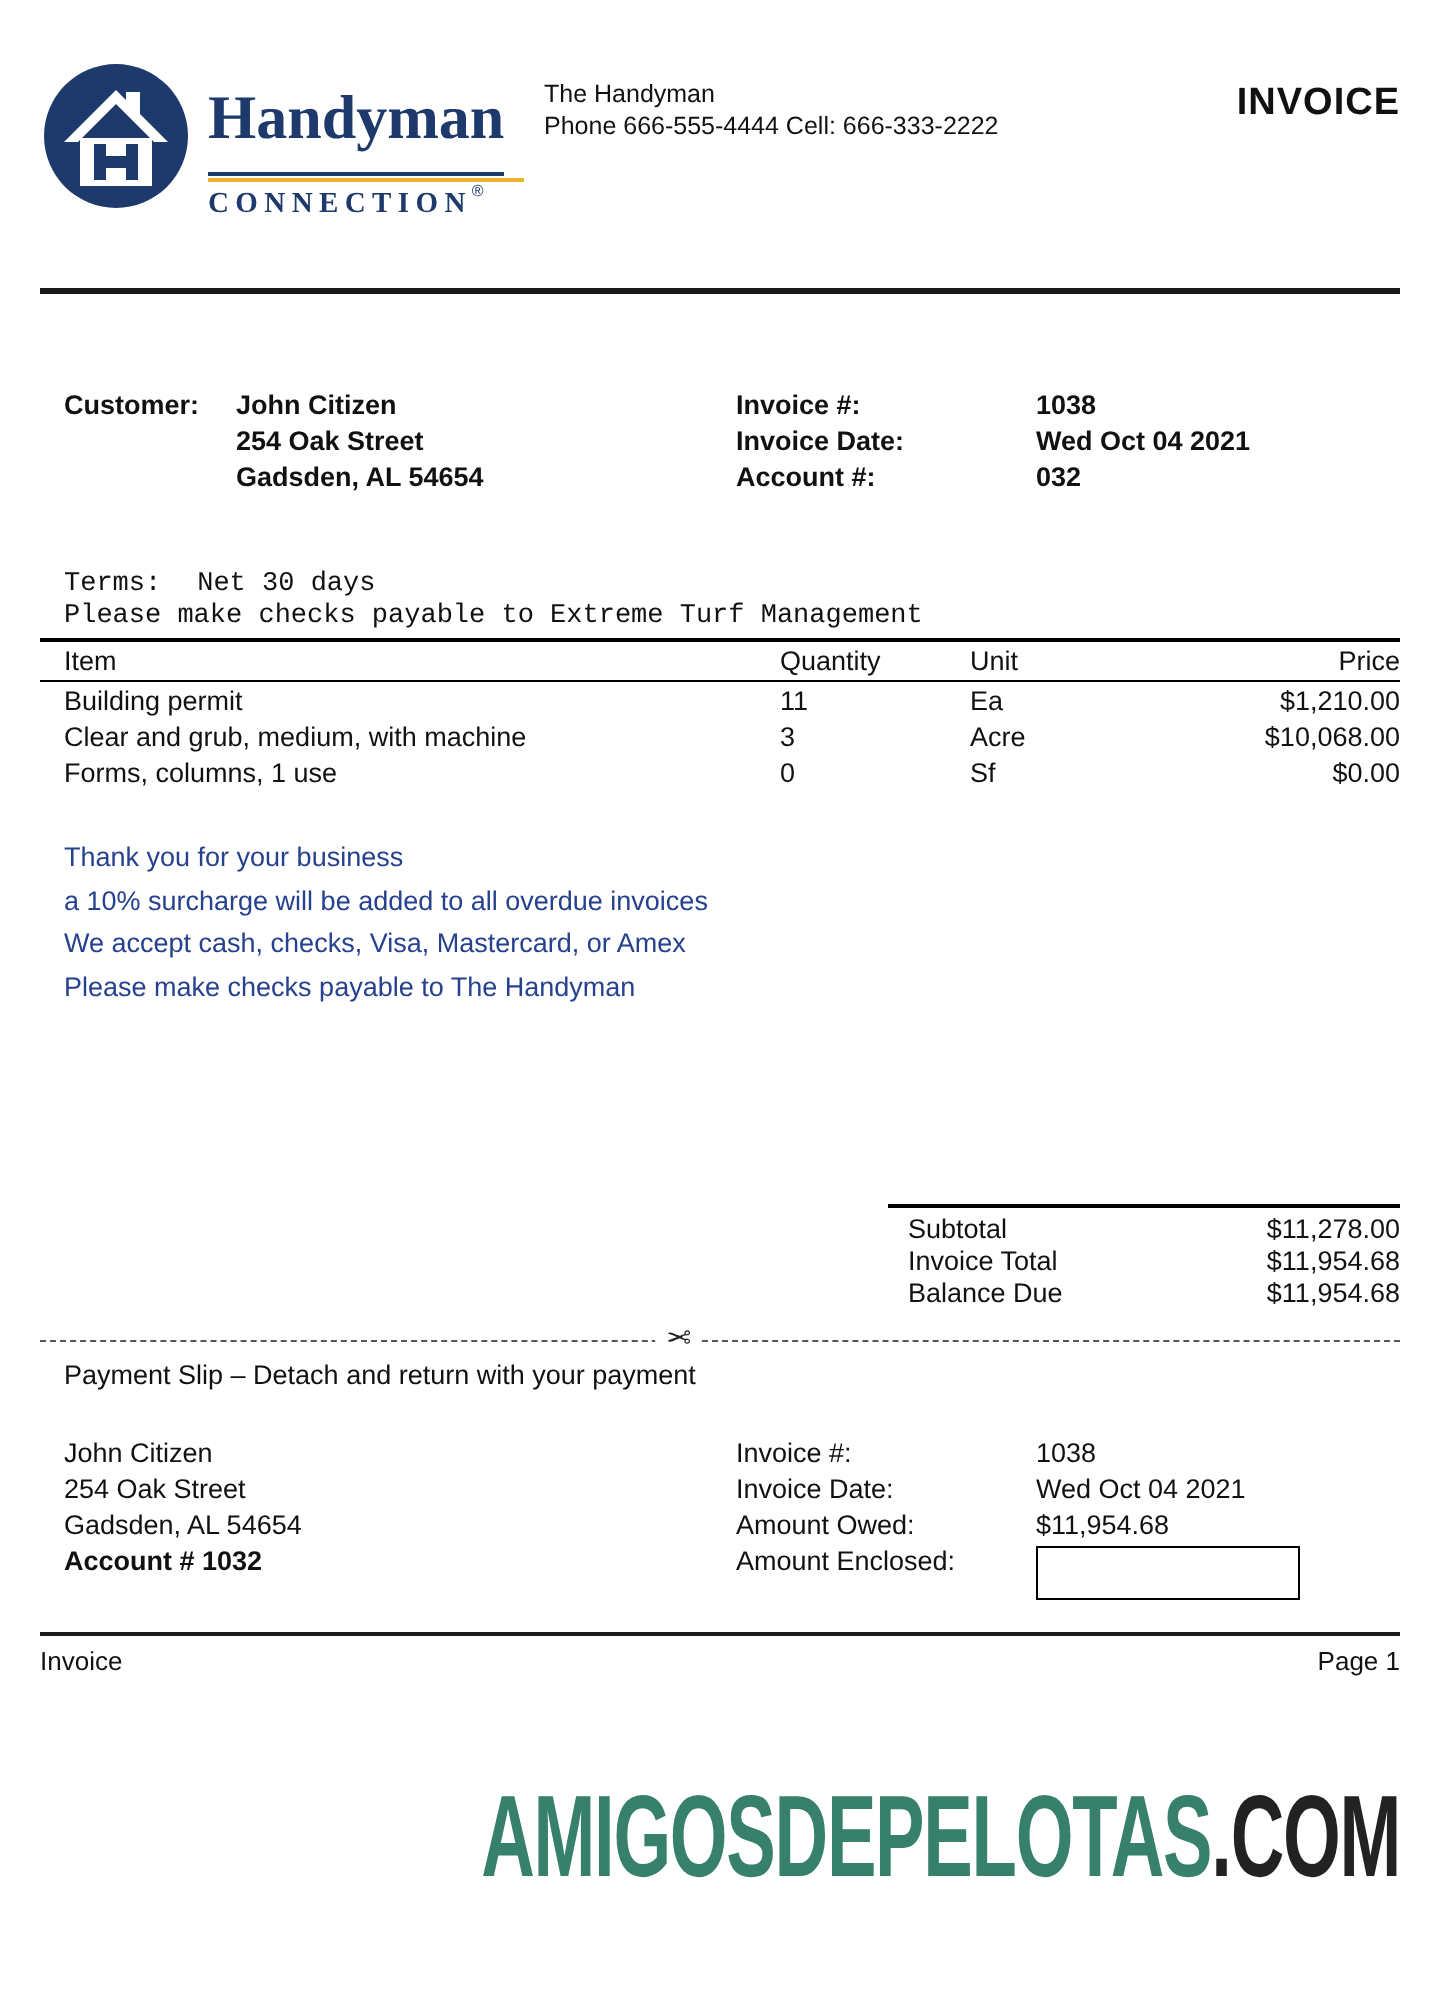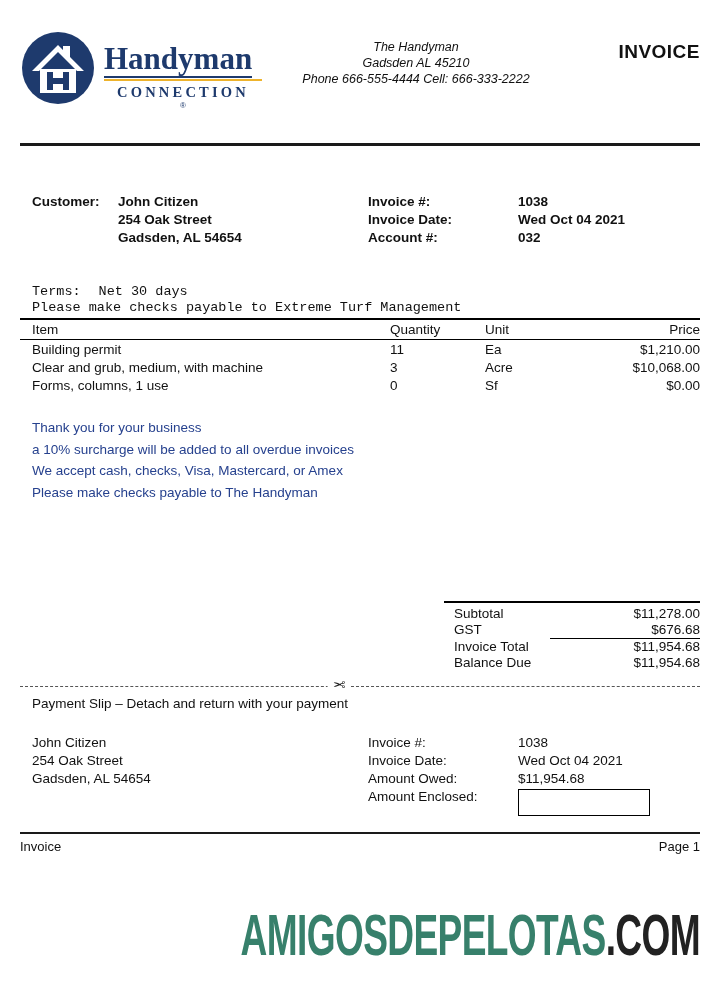--- a/index.html
+++ b/index.html
@@ -18,31 +18,31 @@
   .content { padding: 0 20px; }
 
   
   .header { display: flex; align-items: flex-start; padding-top: 30px; }
   .logo { display: flex; width: 252px; gap: 8px; }
   .logo-text { margin-top: 13px; }
   .brand-top {
     font-family: "Liberation Serif", serif;
     font-size: 31px; font-weight: bold; line-height: 1;
     color: #1e3a6d; display: inline-block;
-    border-bottom: 2px solid #1e3a6d; padding-bottom: 2px;
+    border-bottom: 2px solid #1e3a6d; padding-bottom: 12px;
   }
   .gold-rule { height: 2px; background: #eeb32c; margin-top: 1px; width: 158px; }
-  .brand-bottom-row { display: flex; align-items: center; flex-direction: column; }
+  .brand-bottom-row { display: flex; align-items: flex-start; }
   .brand-bottom {
     font-family: "Liberation Serif", serif;
     font-size: 14.5px; font-weight: 600; letter-spacing: 3.2px;
     color: #1e3a6d; margin-top: 3px;
   }
   .reg-mark { font-size: 8px; color: #1e3a6d; vertical-align: baseline; }
-  .company { flex: 1; text-align: center; font-size: 12.5px; line-height: 16px; padding-top: 9px; font-style: italic; }
+  .company { flex: 1; font-size: 12.5px; line-height: 16px; padding-top: 9px; }
   .doc-title { width: 140px; text-align: right; font-size: 19px; font-weight: bold; padding-top: 11px; letter-spacing: 0.5px; }
 
   .rule-thick { margin-top: 33px; border-top: 3px solid #1a1a1a; }
 
   
   .customer-section { margin-top: 47px; display: flex; line-height: 18px; font-weight: bold; }
   .cust-left { width: 348px; padding-left: 12px; display: flex; }
   .cust-label { width: 86px; }
   .meta-right { flex: 1; }
   .meta-row { display: flex; }
@@ -128,21 +128,20 @@
         <div class="logo-text">
           <span class="brand-top">Handyman</span><div class="gold-rule"></div>
           <div class="brand-bottom-row">
             <span class="brand-bottom">CONNECTION</span>
               <span class="reg-mark">®</span>
           </div>
         </div>
       </div>
       <div class="company">
         <div>The Handyman</div>
-        <div>Gadsden AL 45210</div>
         <div>Phone 666-555-4444 Cell: 666-333-2222</div>
       </div>
       <div class="doc-title">INVOICE</div>
     </div>
 
     <div class="rule-thick"></div>
 
     <div class="customer-section">
       <div class="cust-left">
         <div class="cust-label">Customer:</div>
@@ -218,24 +217,20 @@
       <div>a 10% surcharge will be added to all overdue invoices</div>
       <div>We accept cash, checks, Visa, Mastercard, or Amex</div>
       <div>Please make checks payable to The Handyman</div>
     </div>
 
     <div class="totals">
       <div class="totals-row">
         <span class="totals-label">Subtotal</span>
         <span class="totals-amount">$11,278.00</span>
       </div>
-      <div class="totals-row ruled">
-        <span class="totals-label">GST</span>
-        <span class="totals-amount">$676.68</span>
-      </div>
       <div class="totals-row">
         <span class="totals-label">Invoice Total</span>
         <span class="totals-amount">$11,954.68</span>
       </div>
       <div class="totals-row">
         <span class="totals-label">Balance Due</span>
         <span class="totals-amount">$11,954.68</span>
       </div>
     </div>
 
@@ -243,20 +238,21 @@
       <span class="scissors">✂</span>
     </div>
 
     <div class="slip-heading">Payment Slip – Detach and return with your payment</div>
 
     <div class="slip-section">
       <div class="slip-left">
         <div>John Citizen</div>
         <div>254 Oak Street</div>
         <div>Gadsden, AL 54654</div>
+        <div class="slip-account">Account # 1032</div>
       </div>
       <div class="slip-right">
         <div class="slip-row">
           <span class="slip-label">Invoice #:</span>
           <span>1038</span>
         </div>
         <div class="slip-row">
           <span class="slip-label">Invoice Date:</span>
           <span>Wed Oct 04 2021</span>
         </div>

